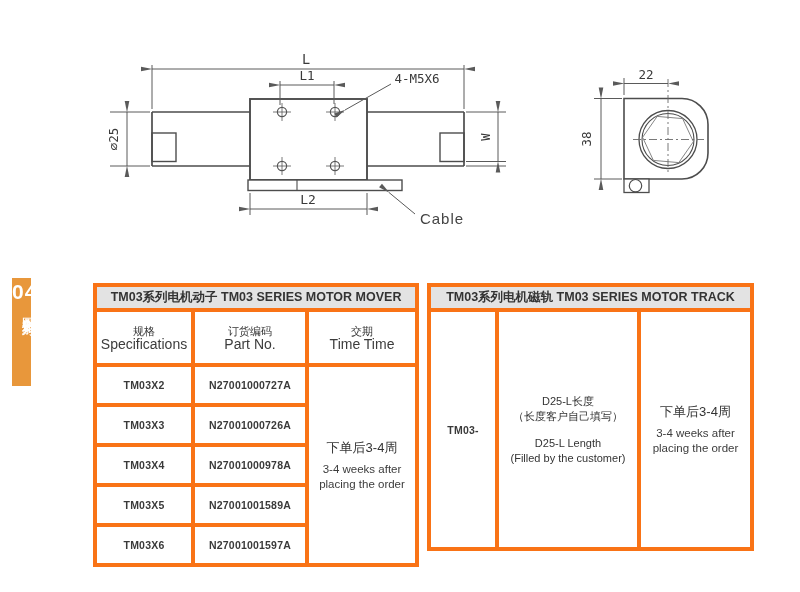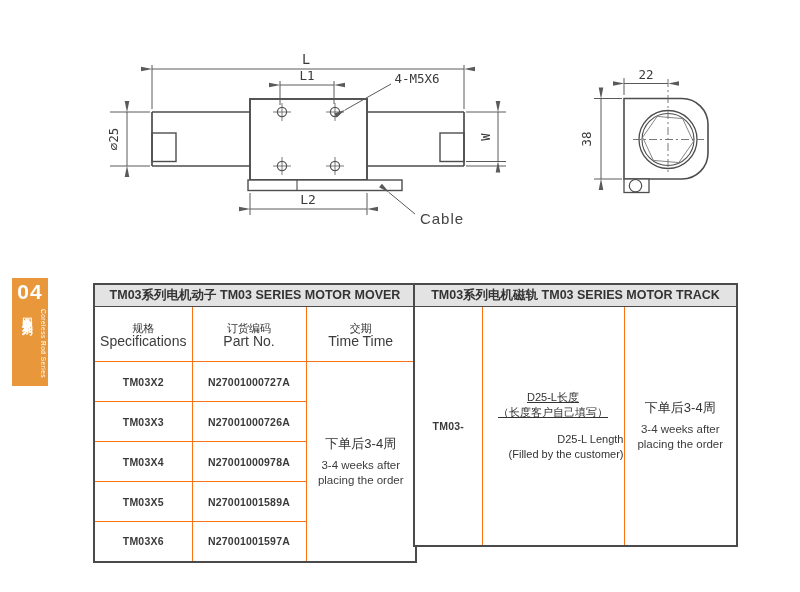--- a/index.html
+++ b/index.html
@@ -8,39 +8,39 @@
     font-family:"Liberation Sans","DejaVu Sans",sans-serif;
     color:#333;overflow:hidden;
   }
   
   #drawing{position:absolute;left:0;top:0;width:800px;height:260px;}
   .objline{stroke:#4d4d4d;fill:none;}
   .dimline{stroke:#5a5a5a;fill:none;stroke-width:1;}
   .dimtxt{fill:#3a3a3a;font-family:"DejaVu Sans Mono","Liberation Mono",monospace;}
   .cabletxt{fill:#444;font-family:"Liberation Sans",sans-serif;letter-spacing:1px;}
   
-  .side-tab{position:absolute;left:12px;top:278px;width:36px;height:108px;background:#E8973B;}
+  .side-tab{position:absolute;left:12px;top:278px;width:19px;height:108px;background:#E8973B;}
   .side-tab .num{color:#fff;font-size:21px;font-weight:bold;text-align:center;margin-top:2px;letter-spacing:1px;}
   .side-tab .cn{position:absolute;left:9px;top:31px;writing-mode:vertical-rl;color:#fff;font-size:10.5px;letter-spacing:2px;font-weight:bold;}
   .side-tab .en{position:absolute;left:28px;top:31px;writing-mode:vertical-rl;color:#fff;font-size:6.5px;letter-spacing:0.5px;}
   
   .spec-table{position:absolute;top:283px;border-collapse:collapse;table-layout:fixed;background:#fff;}
   #mover-table{left:93px;width:322px;}
-  #track-table{left:413px;width:323px;}
-  .spec-table td{border:1px solid #f97316;text-align:center;vertical-align:middle;padding:0;margin-left:24px;}
+  #track-table{left:427px;width:323px;}
+  .spec-table td{border:4px solid #f97316;text-align:center;vertical-align:middle;padding:0;margin-left:24px;}
   .spec-table{border:2px solid #4a4a4a;}
   .spec-table .title-cell{background:#E3E3E3;font-weight:bold;font-size:12.5px;color:#333;height:21px;border-bottom:1.5px solid #4a4a4a;}
   .hdr-cn{font-size:11px;line-height:13px;}
   .hdr-en{font-size:14px;line-height:12px;color:#3c3c3c;}
   .cell-txt{font-size:10.5px;color:#3a3a3a;letter-spacing:0.2px;font-weight:bold;}
   .lead-cn{font-size:13px;color:#333;margin-bottom:5px;}
   .lead-en{font-size:11.5px;color:#3c3c3c;line-height:15px;text-align:center;}
   .len-block{text-align:left;padding-left:14px;}
-  .len-cn{font-size:11px;line-height:15px;color:#333;text-decoration:underline;}
-  .len-en{font-size:11px;line-height:15px;color:#333;margin-top:12px;text-align:right;}
+  .len-cn{font-size:11px;line-height:15px;color:#333;}
+  .len-en{font-size:11px;line-height:15px;color:#333;margin-top:12px;}
   .model-cell{font-size:10.5px;}
 </style>
 </head>
 <body>
 
 <svg id="drawing" viewBox="0 0 800 260">
   <defs>
     <marker id="ah" orient="auto-start-reverse" markerWidth="12" markerHeight="7" refX="0.5" refY="3" markerUnits="userSpaceOnUse">
       <path d="M0,3 L11.5,0.7 L11.5,5.3 Z" fill="#5a5a5a"></path>
     </marker>

